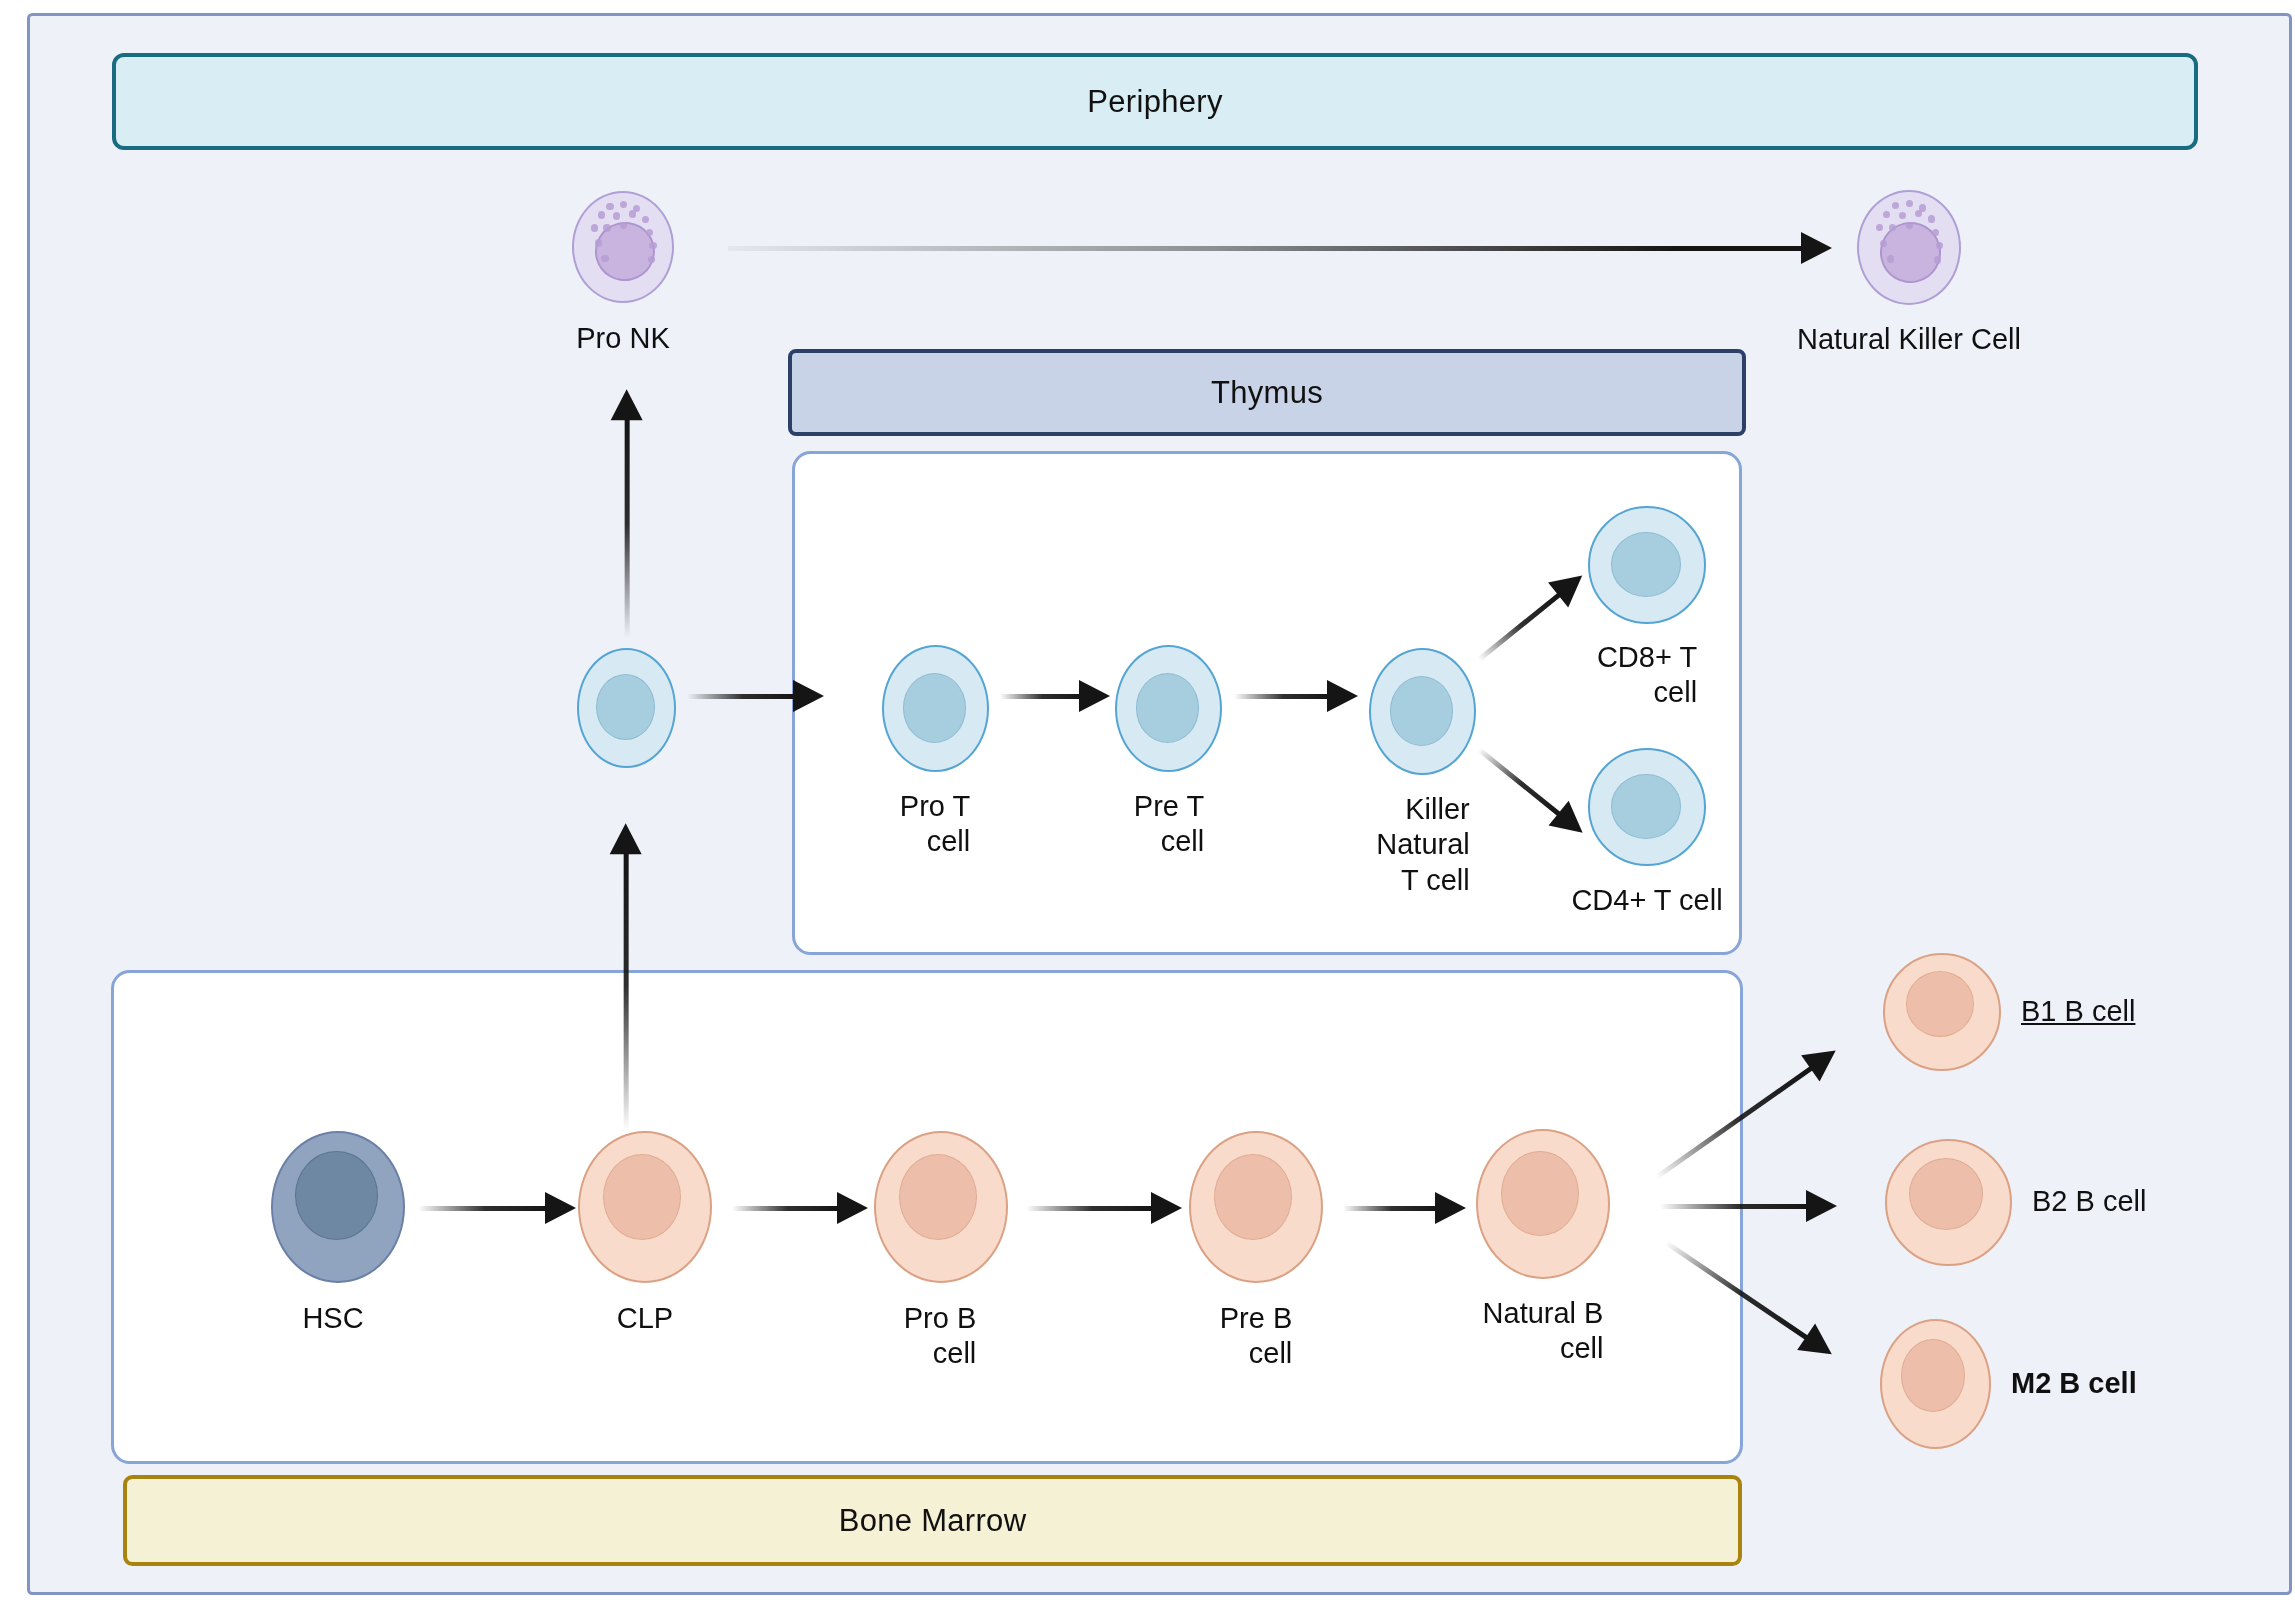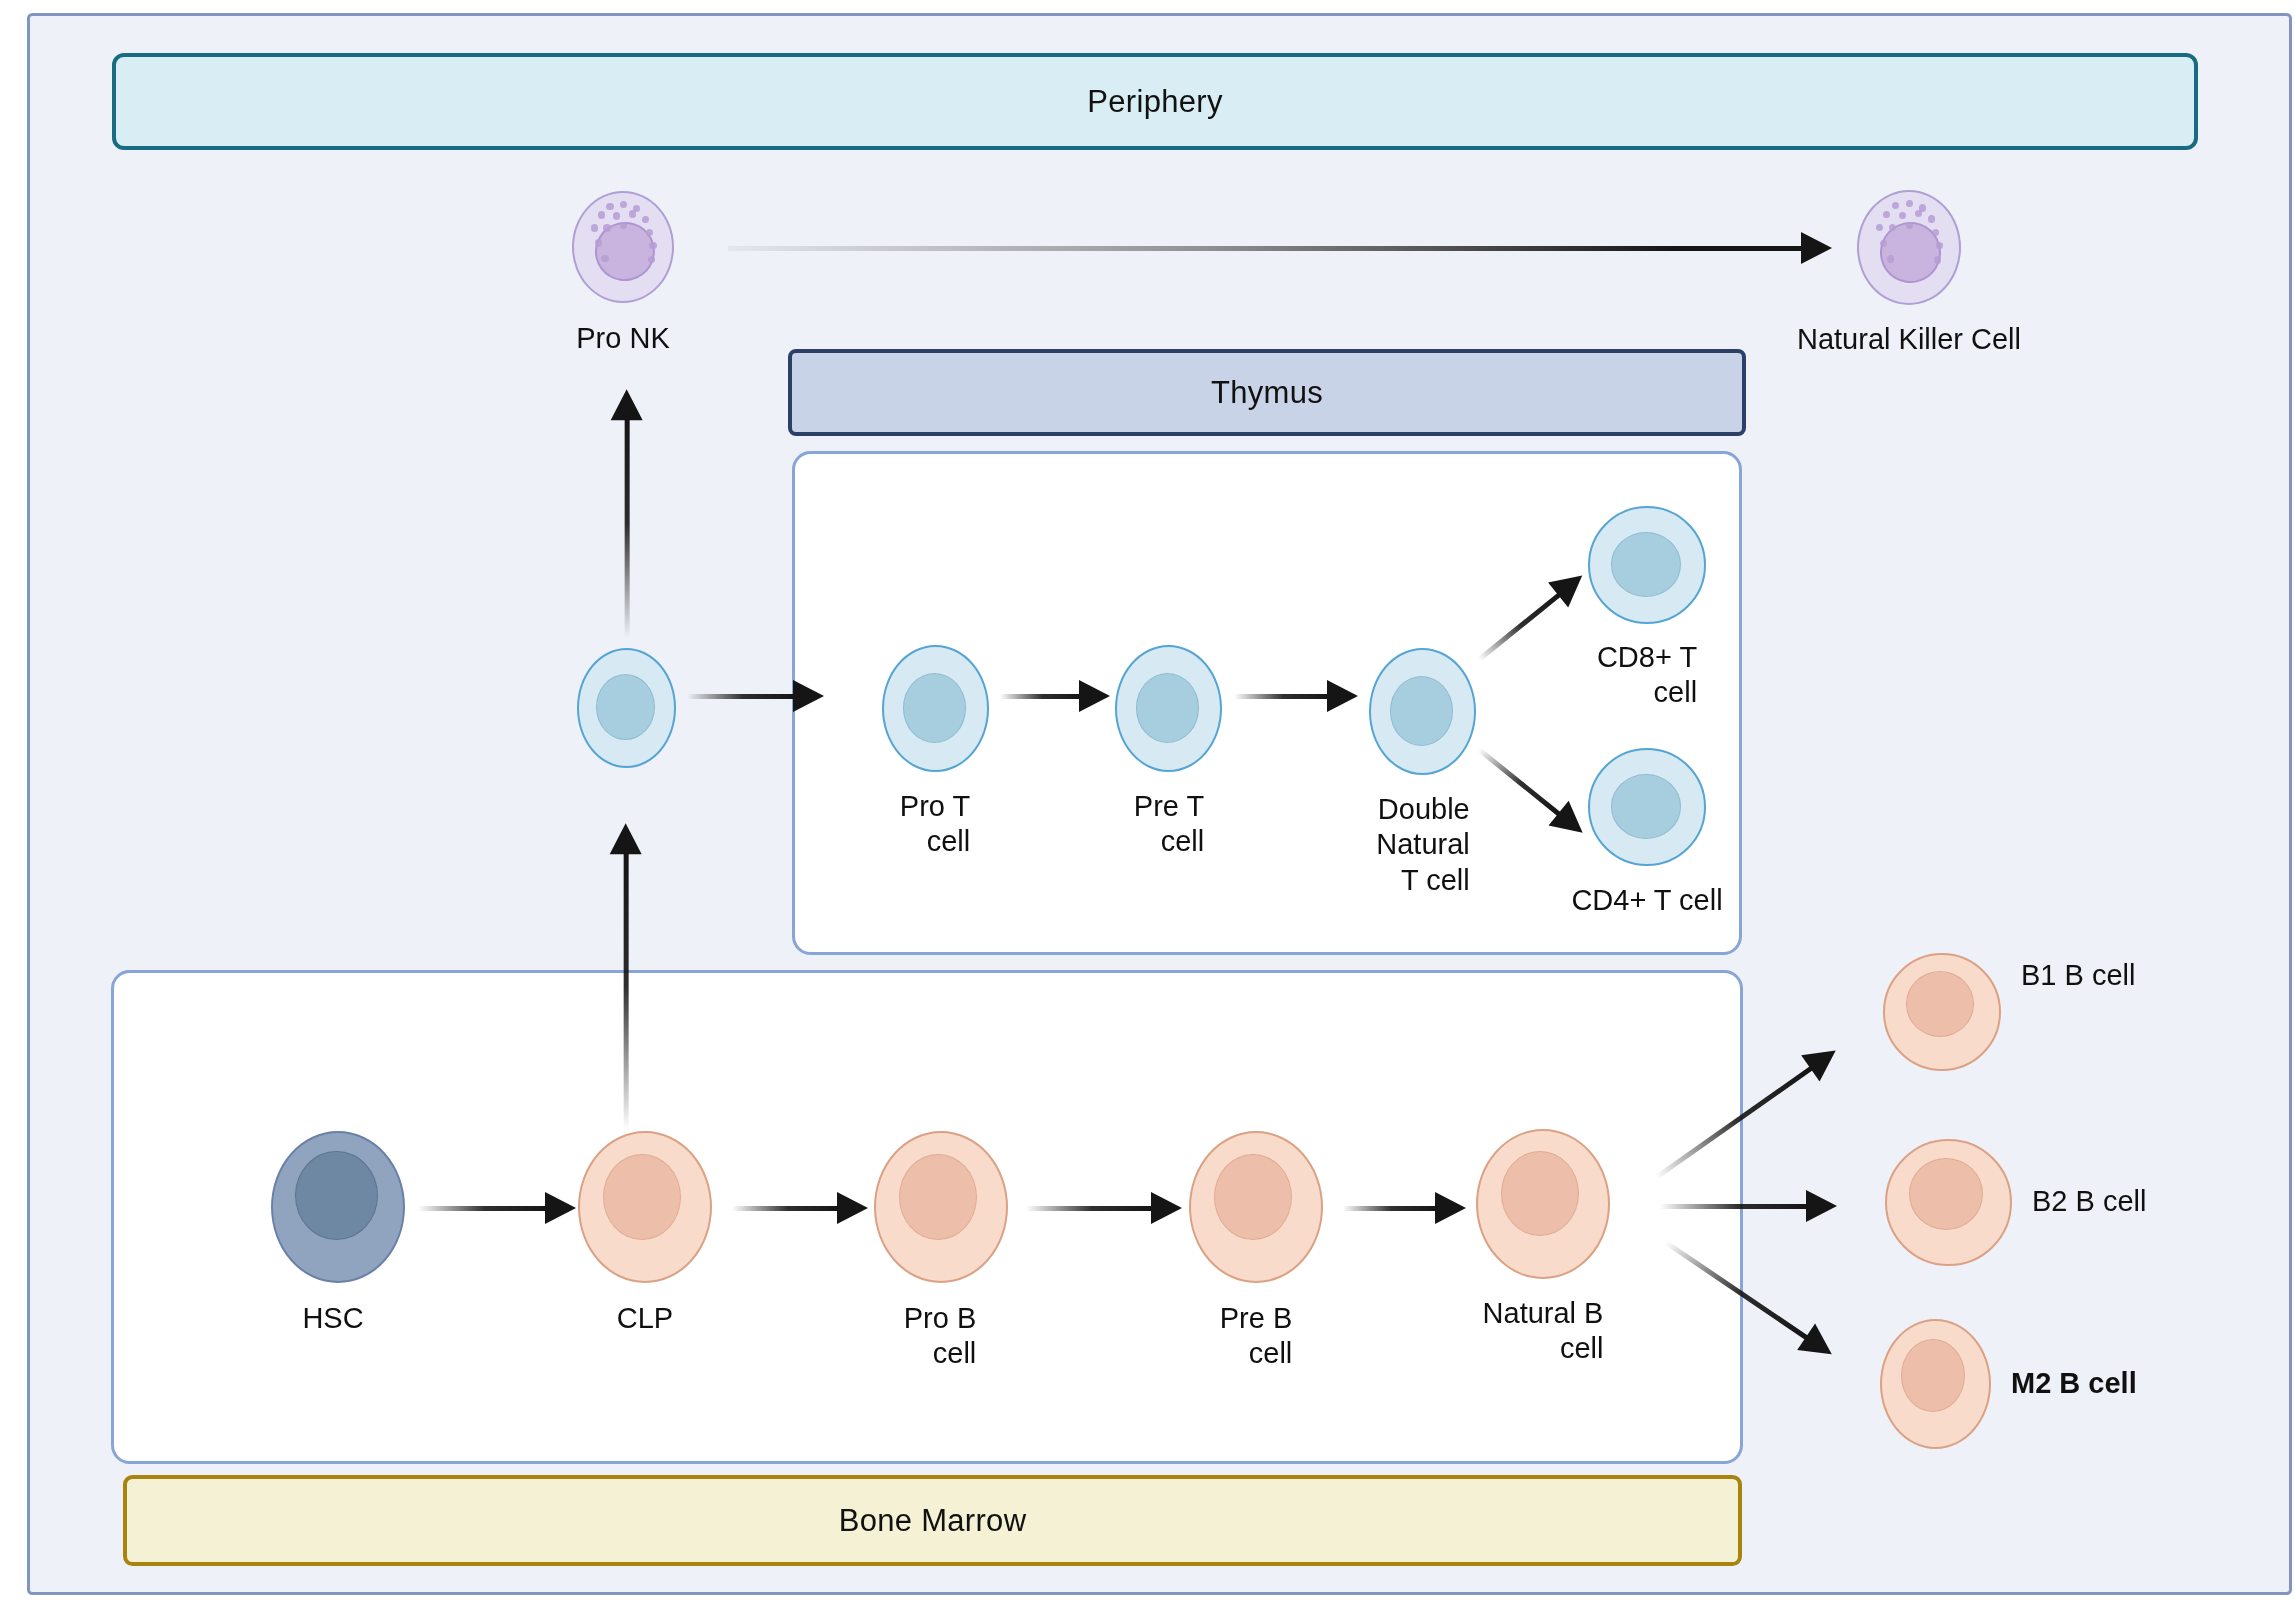--- a/index.html
+++ b/index.html
@@ -106,21 +106,21 @@
       <div class="cell peach" style="left: 1464px; top: 1129px; width: 134px; height: 150px;">
         <div class="nucleus"></div>
       </div>
       <div class="cell-label bottom" style="left: 1531px; top: 1296px;">
         <div>Natural B</div>
         <div>cell</div>
       </div>
       <div class="cell peach" style="left: 1871px; top: 953px; width: 118px; height: 118px;">
         <div class="nucleus"></div>
       </div>
-      <div class="cell-label right" style="left: 2009px; top: 958px;">
+      <div class="cell-label right" style="left: 2009px; top: 994px; text-decoration: underline;">
         <div>B1 B cell</div>
       </div>
       <div class="cell peach" style="left: 1873px; top: 1139px; width: 127px; height: 127px;">
         <div class="nucleus"></div>
       </div>
       <div class="cell-label right" style="left: 2020px; top: 1184px;">
         <div>B2 B cell</div>
       </div>
       <div class="cell peach" style="left: 1868px; top: 1319px; width: 111px; height: 130px;">
         <div class="nucleus"></div>
@@ -142,21 +142,21 @@
         <div class="nucleus"></div>
       </div>
       <div class="cell-label bottom" style="left: 1157px; top: 789px;">
         <div>Pre T</div>
         <div>cell</div>
       </div>
       <div class="cell blue" style="left: 1357px; top: 648px; width: 107px; height: 127px;">
         <div class="nucleus"></div>
       </div>
       <div class="cell-label bottom" style="left: 1411px; top: 792px;">
-        <div>Double</div>
+        <div>Killer</div>
         <div>Natural</div>
         <div>T cell</div>
       </div>
       <div class="cell blue" style="left: 1576px; top: 506px; width: 118px; height: 118px;">
         <div class="nucleus"></div>
       </div>
       <div class="cell-label bottom" style="left: 1635px; top: 640px;">
         <div>CD8+ T</div>
         <div>cell</div>
       </div>

